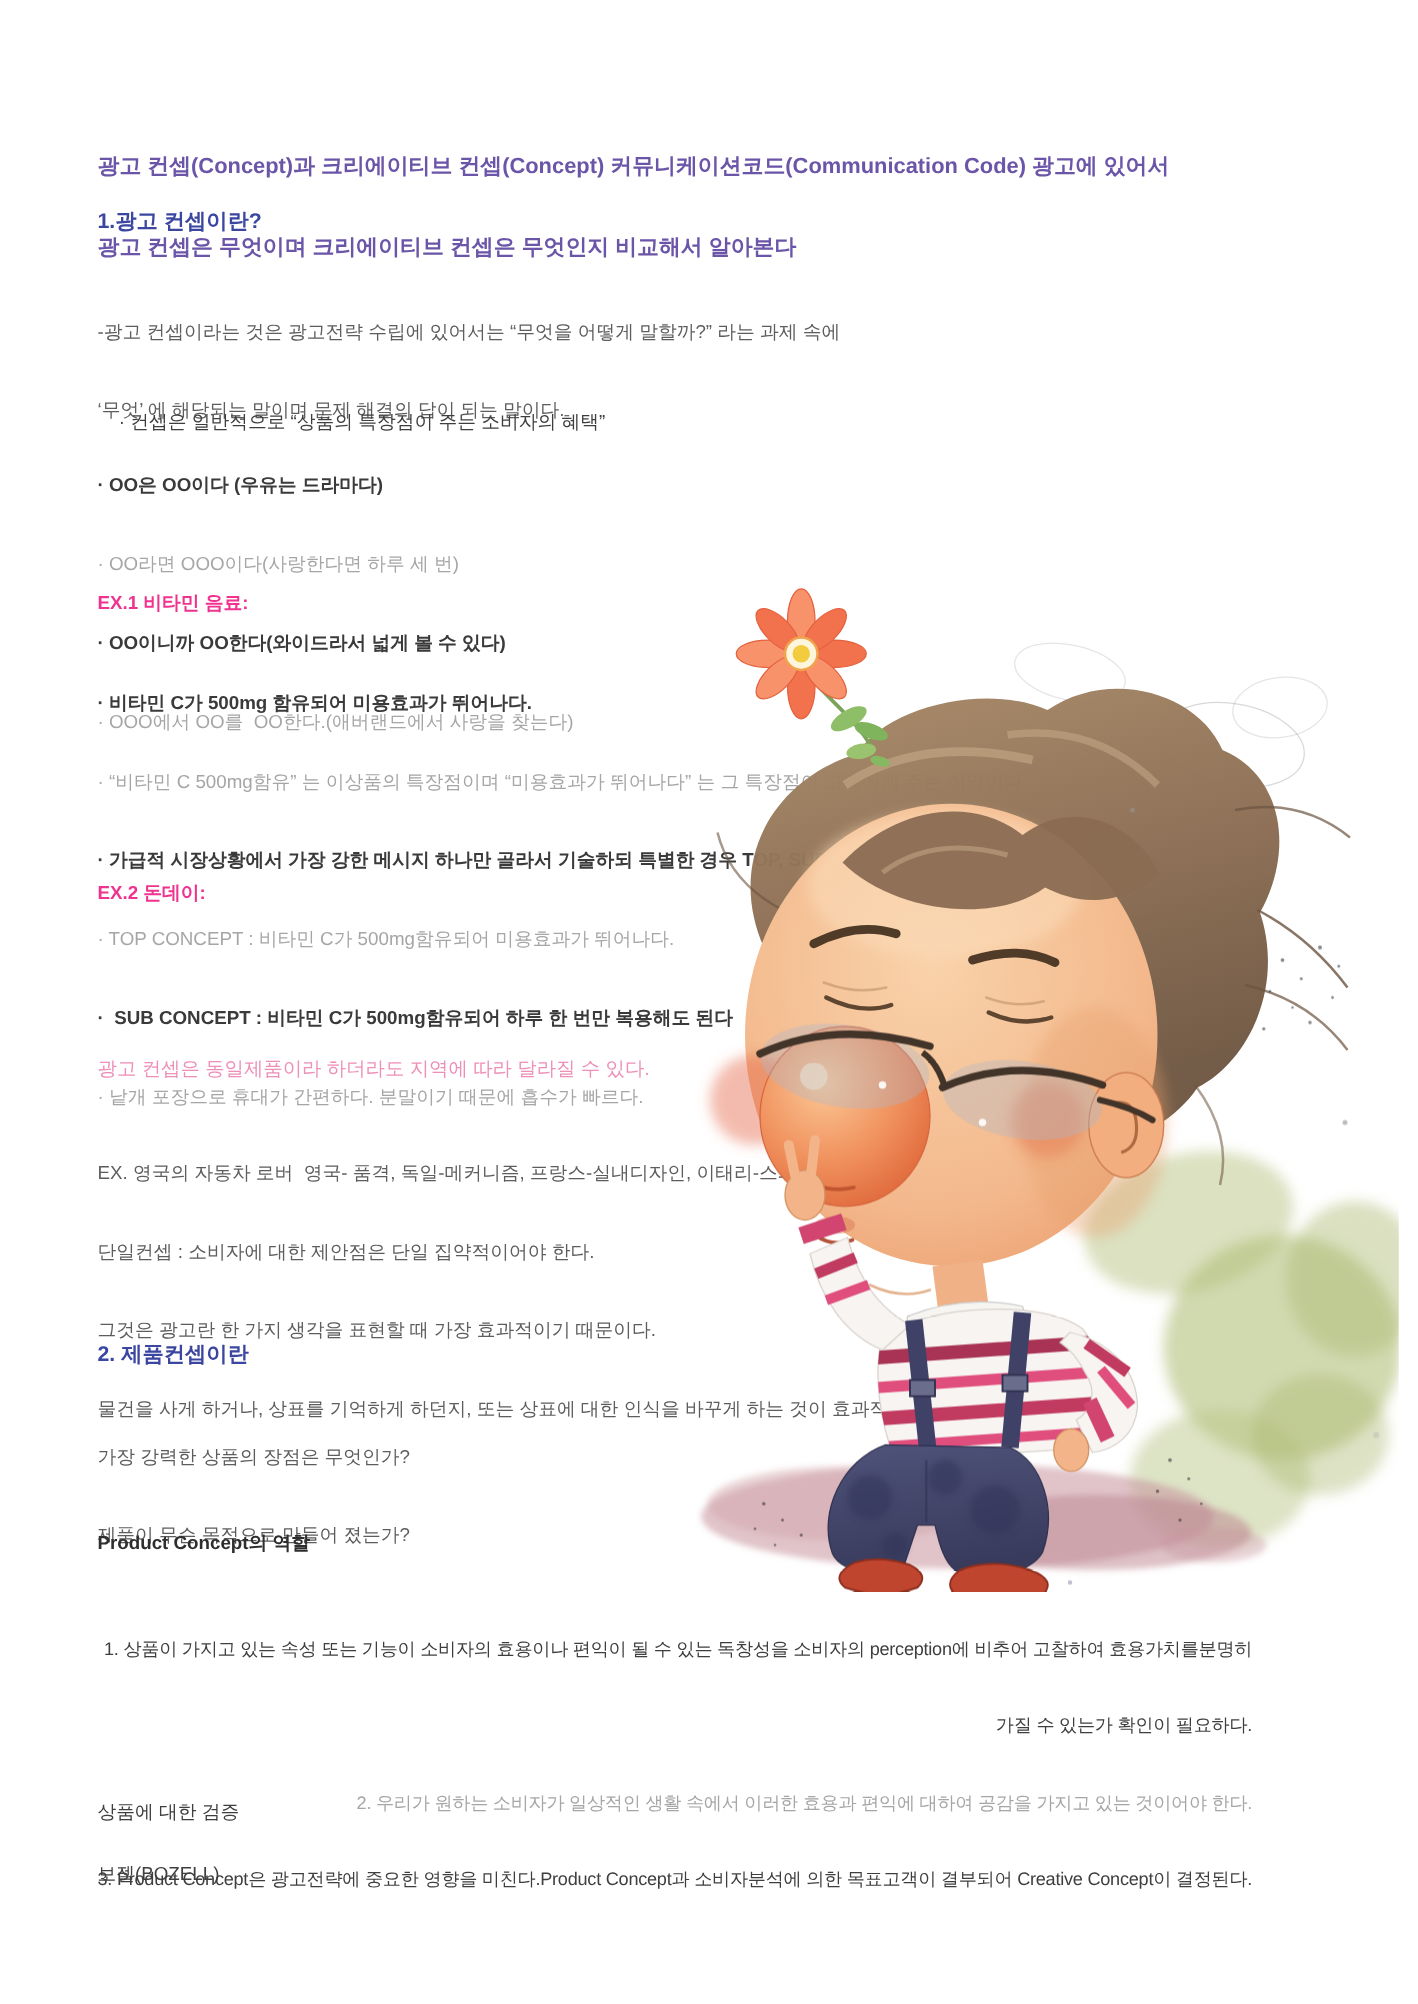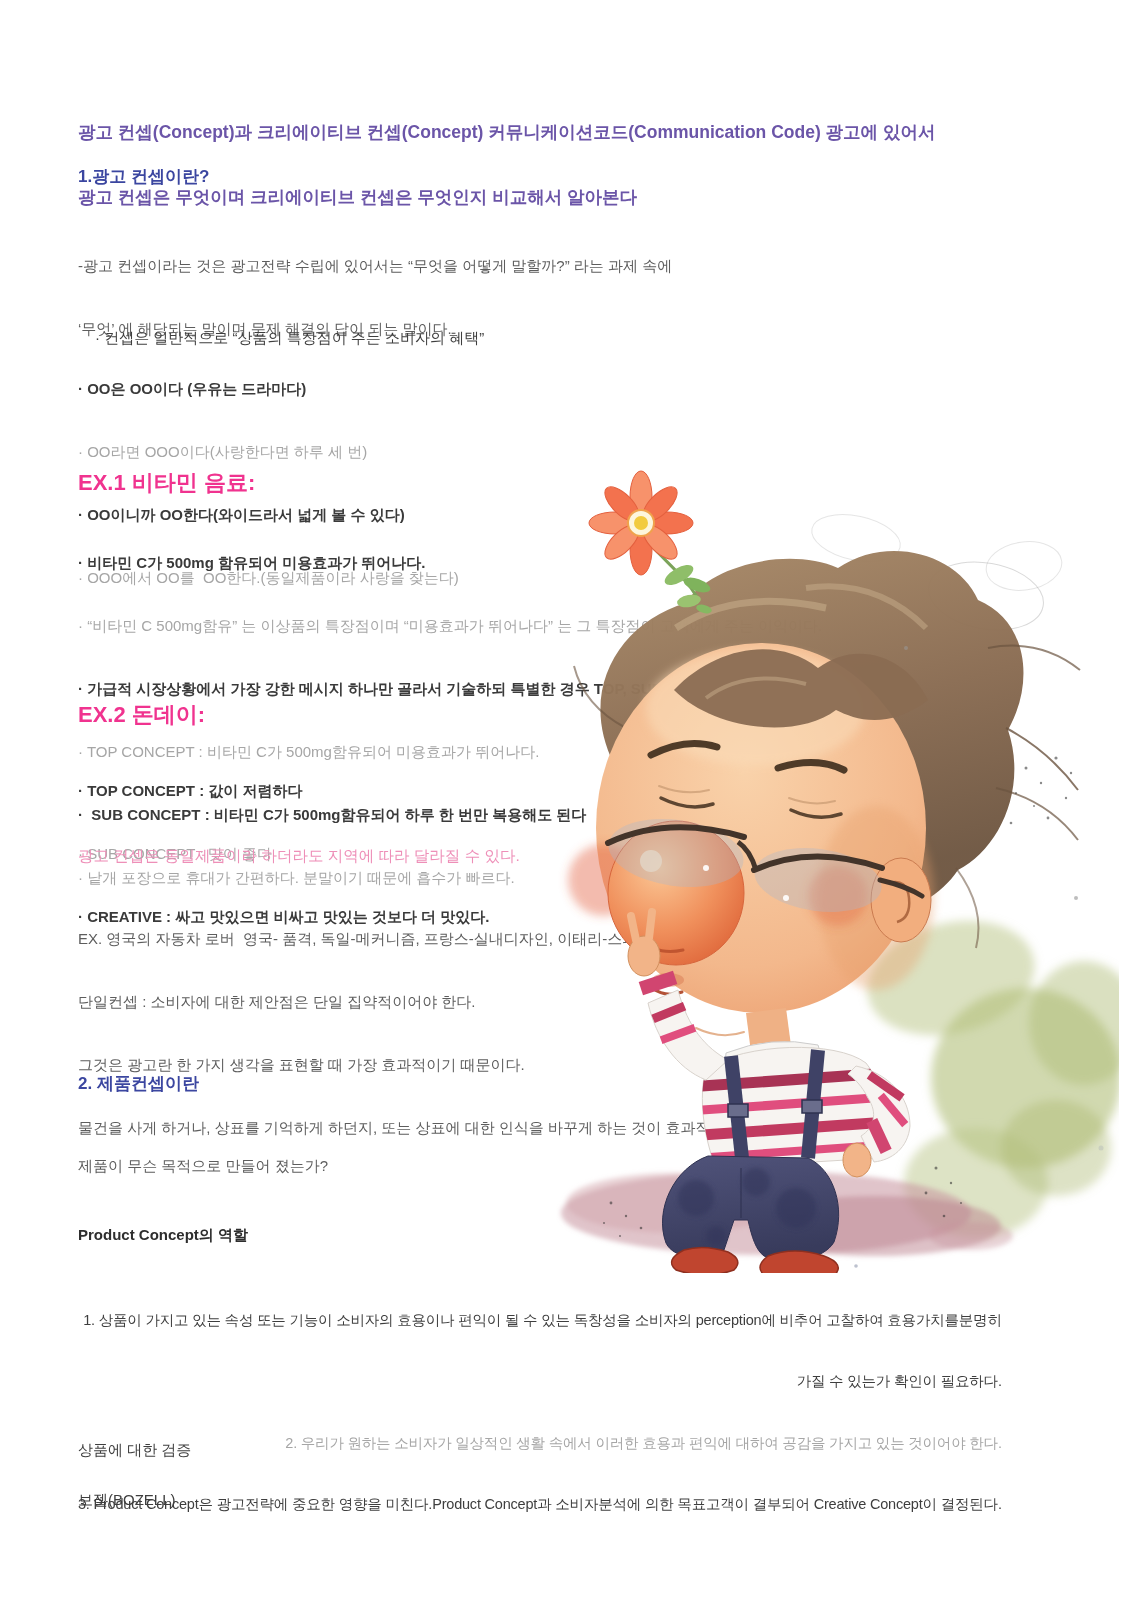--- a/index.html
+++ b/index.html
@@ -8,21 +8,21 @@
     font-family:Liberation Sans, sans-serif;overflow:hidden;
   }
   .blk{position:absolute;left:78px;white-space:pre;z-index:1;}
   .ln{font-size:15px;line-height:27px;color:#606060;}
   .ln.dark{color:#3e3e3e;}
   .ln.darkb{color:#3a3a3a;font-weight:bold;}
   .ln.light{color:#a6a6a6;}
   .ln.mid{color:#5d5d5d;}
   .title .ln{font-size:17.5px;line-height:29px;font-weight:bold;color:#6b55a8;}
   .sechead{font-size:17px;font-weight:bold;color:#3b46a0;line-height:22px;}
-  .exhead{font-size:22px;font-weight:bold;color:#f0338f;line-height:22px;text-align:right;}
+  .exhead{font-size:15px;font-weight:bold;color:#f0338f;line-height:22px;text-align:right;}
   .pinknote{font-size:15.5px;color:#ee8fb8;line-height:22px;}
   .rolehead{font-size:15px;font-weight:bold;color:#2e2e2e;line-height:22px;}
   .nums .ln{font-size:14.5px;line-height:25.3px;letter-spacing:-0.2px;text-align:right;}
   .illus{position:absolute;left:556px;top:468px;width:578px;height:805px;z-index:3;}
 </style>
 </head>
 <body>
 
 <div class="page">
 
@@ -39,54 +39,50 @@
   </div>
 
   <div class="blk" style="top:288px;margin-left:17px;">
     <div class="ln dark">· 컨셉은 일반적으로 “상품의 특장점이 주는 소비자의 혜택”</div>
   </div>
 
   <div class="blk" style="top:339px;">
     <div class="ln darkb">· OO은 OO이다 (우유는 드라마다)</div>
     <div class="ln light">· OO라면 OOO이다(사랑한다면 하루 세 번)</div>
     <div class="ln darkb">· OO이니까 OO한다(와이드라서 넓게 볼 수 있다)</div>
-    <div class="ln light">· OOO에서 OO를  OO한다.(동일제품이라 사랑을 찾는다)</div>
+    <div class="ln light">· OOO에서 OO를  OO한다.(애버랜드에서 사랑을 찾는다)</div>
   </div>
 
   <div class="blk exhead" style="top:472px;">EX.1 비타민 음료:</div>
 
   <div class="blk" style="top:513px;">
     <div class="ln darkb">· 비타민 C가 500mg 함유되어 미용효과가 뛰어나다.</div>
     <div class="ln light">· “비타민 C 500mg함유” 는 이상품의 특장점이며 “미용효과가 뛰어나다” 는 그 특장점이 고객에게 주는 이익이다.</div>
     <div class="ln darkb">· 가급적 시장상황에서 가장 강한 메시지 하나만 골라서 기술하되 특별한 경우 TOP, SUB로 나눈다.</div>
     <div class="ln light">· TOP CONCEPT : 비타민 C가 500mg함유되어 미용효과가 뛰어나다.</div>
     <div class="ln darkb">·  SUB CONCEPT : 비타민 C가 500mg함유되어 하루 한 번만 복용해도 된다</div>
     <div class="ln light">· 낱개 포장으로 휴대가 간편하다. 분말이기 때문에 흡수가 빠르다.</div>
   </div>
 
   <div class="blk exhead" style="top:704px;">EX.2 돈데이:</div>
 
-  <div class="blk" style="top:741px;">
-    <div class="ln darkb">· TOP CONCEPT : 값이 저렴하다</div>
-    <div class="ln light">· SUB CONCEPT : 맛이 좋다</div>
-    <div class="ln darkb">· CREATIVE : 싸고 맛있으면 비싸고 맛있는 것보다 더 맛있다.</div>
-  </div>
 
   <div class="blk pinknote" style="top:845px;">광고 컨셉은 동일제품이라 하더라도 지역에 따라 달라질 수 있다.</div>
 
   <div class="blk" style="top:889px;">
     <div class="ln mid">EX. 영국의 자동차 로버  영국- 품격, 독일-메커니즘, 프랑스-실내디자인, 이태리-스피드</div>
     <div class="ln mid">단일컨셉 : 소비자에 대한 제안점은 단일 집약적이어야 한다.</div>
     <div class="ln mid">그것은 광고란 한 가지 생각을 표현할 때 가장 효과적이기 때문이다.</div>
     <div class="ln mid">물건을 사게 하거나, 상표를 기억하게 하던지, 또는 상표에 대한 인식을 바꾸게 하는 것이 효과적이다</div>
   </div>
 
   <div class="blk sechead" style="top:1073px;">2. 제품컨셉이란</div>
 
   <div class="blk" style="top:1116px;">
+    <div class="ln mid">가장 강력한 상품의 장점은 무엇인가?</div>
     <div class="ln mid">제품이 무슨 목적으로 만들어 졌는가?</div>
   </div>
 
   <div class="blk rolehead" style="top:1224px;">Product Concept의 역할</div>
 
   <div class="blk nums" style="top:1272px;">
     <div class="ln dark">1. 상품이 가지고 있는 속성 또는 기능이 소비자의 효용이나 편익이 될 수 있는 독창성을 소비자의 perception에 비추어 고찰하여 효용가치를분명히</div>
     <div class="ln dark">    가질 수 있는가 확인이 필요하다.</div>
     <div class="ln light">2. 우리가 원하는 소비자가 일상적인 생활 속에서 이러한 효용과 편익에 대하여 공감을 가지고 있는 것이어야 한다.</div>
     <div class="ln dark">3. Product Concept은 광고전략에 중요한 영향을 미친다.Product Concept과 소비자분석에 의한 목표고객이 결부되어 Creative Concept이 결정된다.</div>

